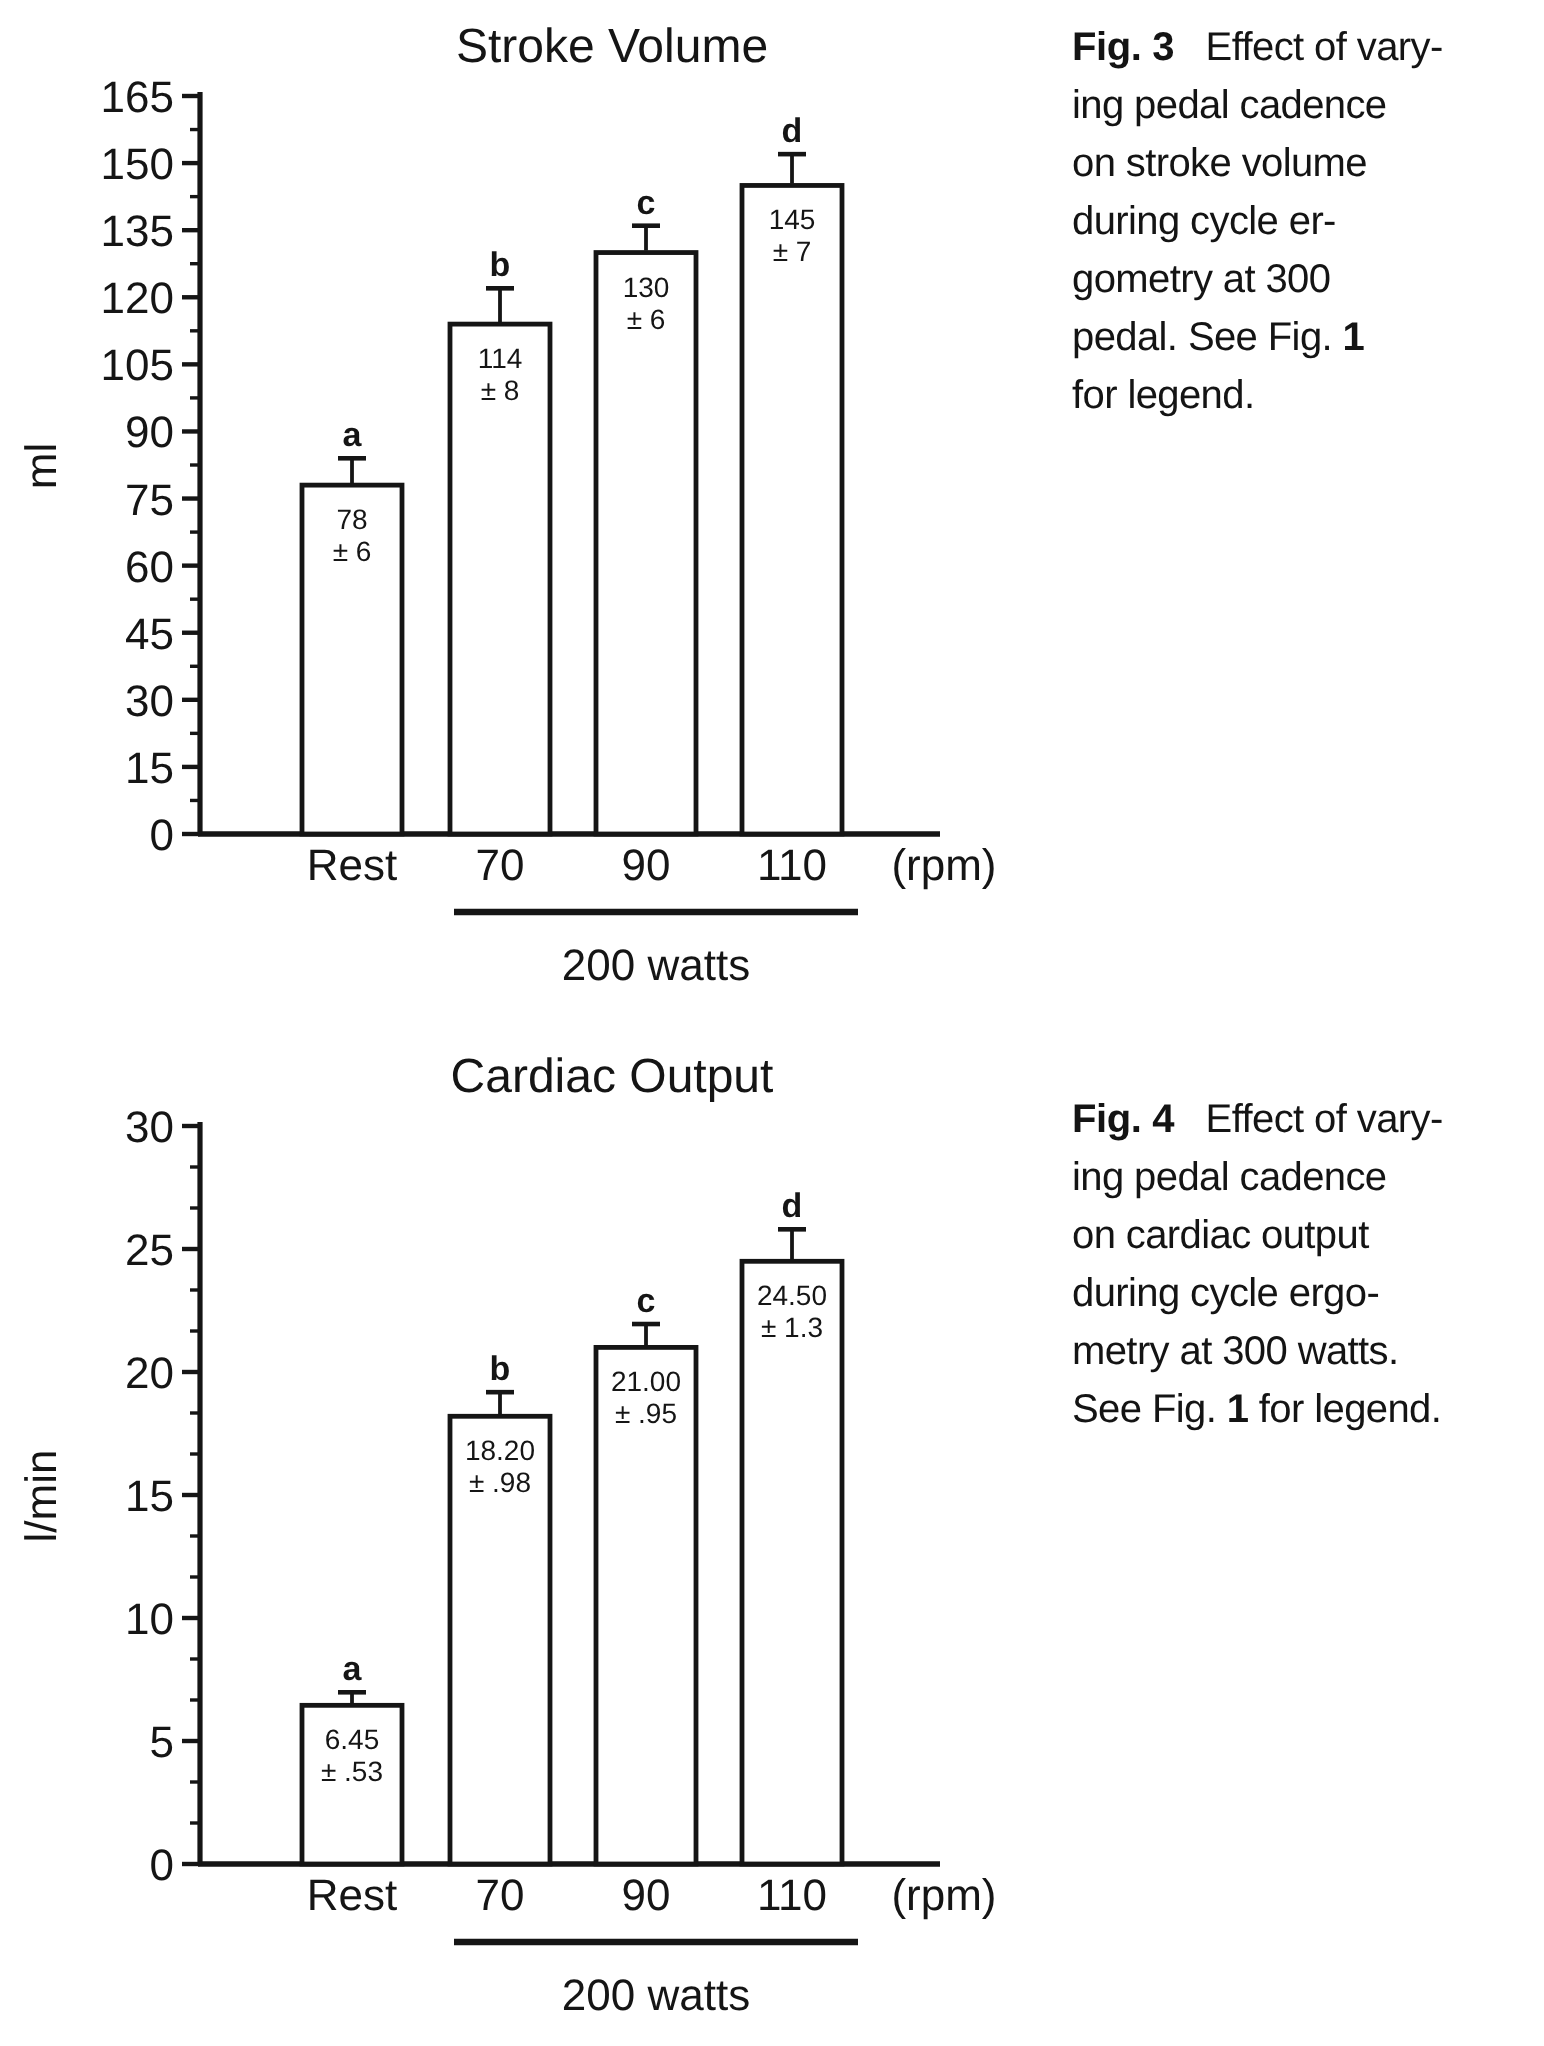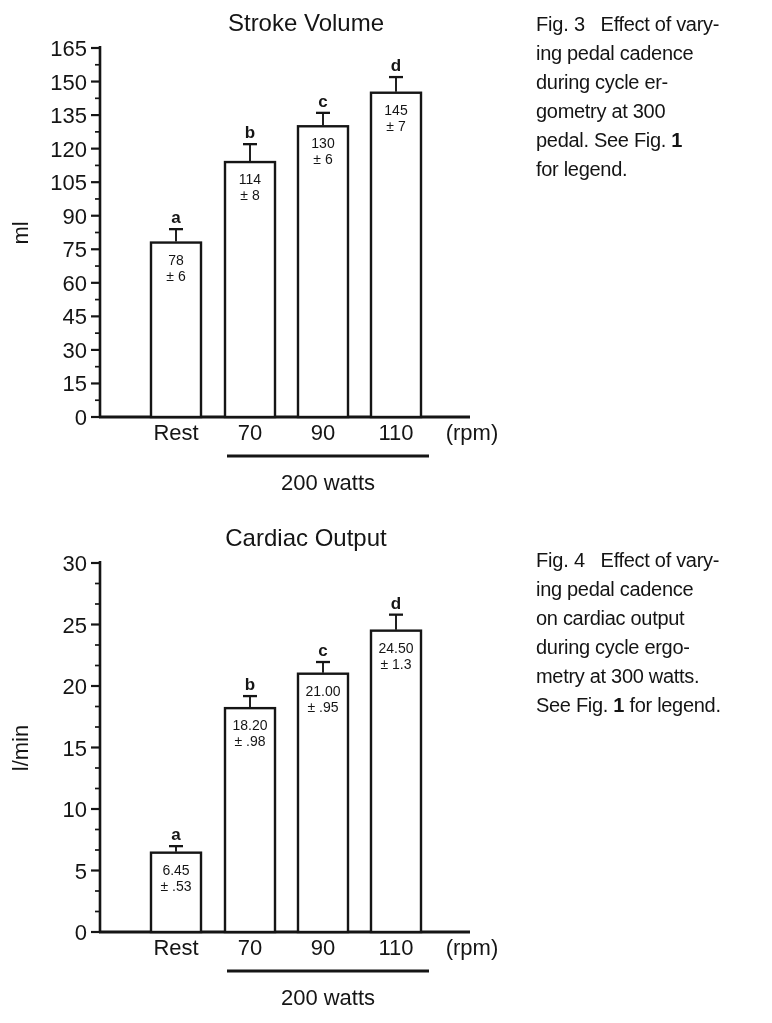--- a/index.html
+++ b/index.html
@@ -12,21 +12,21 @@
   .chart-2{top:515px;}
   svg text{font-family:"Liberation Sans",sans-serif;fill:#151515;}
   .caption{
     position:absolute;left:536px;width:236px;
     font-size:20px;line-height:29px;letter-spacing:-0.3px;color:#141414;
   }
   .caption-1{top:10px;}
   .caption-2{top:546px;}
   .caption-line{white-space:pre;}
   .cap-bold{font-weight:bold;}
-  .fig-label{font-weight:normal;letter-spacing:-0.2px;text-align:center;}
+  .fig-label{font-weight:bold;letter-spacing:-0.2px;text-align:center;}
 </style>
 </head>
 <body>
 
 <div class="page">
   <svg id="chart-stroke-volume" class="chart chart-1" viewBox="0 0 540 508">
       <text x="306" y="31" font-size="24" text-anchor="middle" fill="#151515">Stroke Volume</text>
       <text x="28" y="233" font-size="22" text-anchor="middle" fill="#151515" transform="rotate(-90 28 233)">ml</text>
       <line x1="100" y1="46" x2="100" y2="417" stroke="#151515" stroke-width="2.6"></line>
       <line x1="99" y1="417" x2="470" y2="417" stroke="#151515" stroke-width="2.8"></line>
@@ -156,20 +156,21 @@
       <text x="396" y="137.64999999999998" font-size="14" text-anchor="middle" fill="#151515">24.50</text>
       <text x="396" y="153.64999999999998" font-size="14" text-anchor="middle" fill="#151515">± 1.3</text>
       <text x="396" y="440" font-size="22" text-anchor="middle" fill="#151515">110</text>
       <text x="472" y="440" font-size="22" text-anchor="middle" fill="#151515">(rpm)</text>
       <line x1="227" y1="456" x2="429" y2="456" stroke="#151515" stroke-width="3.2"></line>
       <text x="328" y="490" font-size="22" text-anchor="middle" fill="#151515">200 watts</text>
     </svg>
   <div class="caption caption-1">
       <div class="caption-line"><span class="cap-bold fig-label">Fig. 3</span><span>   Effect of vary-</span></div>
       <div class="caption-line"><span>ing pedal cadence</span></div>
+      <div class="caption-line"><span>on stroke volume</span></div>
       <div class="caption-line"><span>during cycle er-</span></div>
       <div class="caption-line"><span>gometry at 300</span></div>
       <div class="caption-line"><span>pedal. See Fig. </span><span class="cap-bold">1</span></div>
       <div class="caption-line"><span>for legend.</span></div>
     </div>
   <div class="caption caption-2">
       <div class="caption-line"><span class="cap-bold fig-label">Fig. 4</span><span>   Effect of vary-</span></div>
       <div class="caption-line"><span>ing pedal cadence</span></div>
       <div class="caption-line"><span>on cardiac output</span></div>
       <div class="caption-line"><span>during cycle ergo-</span></div>

